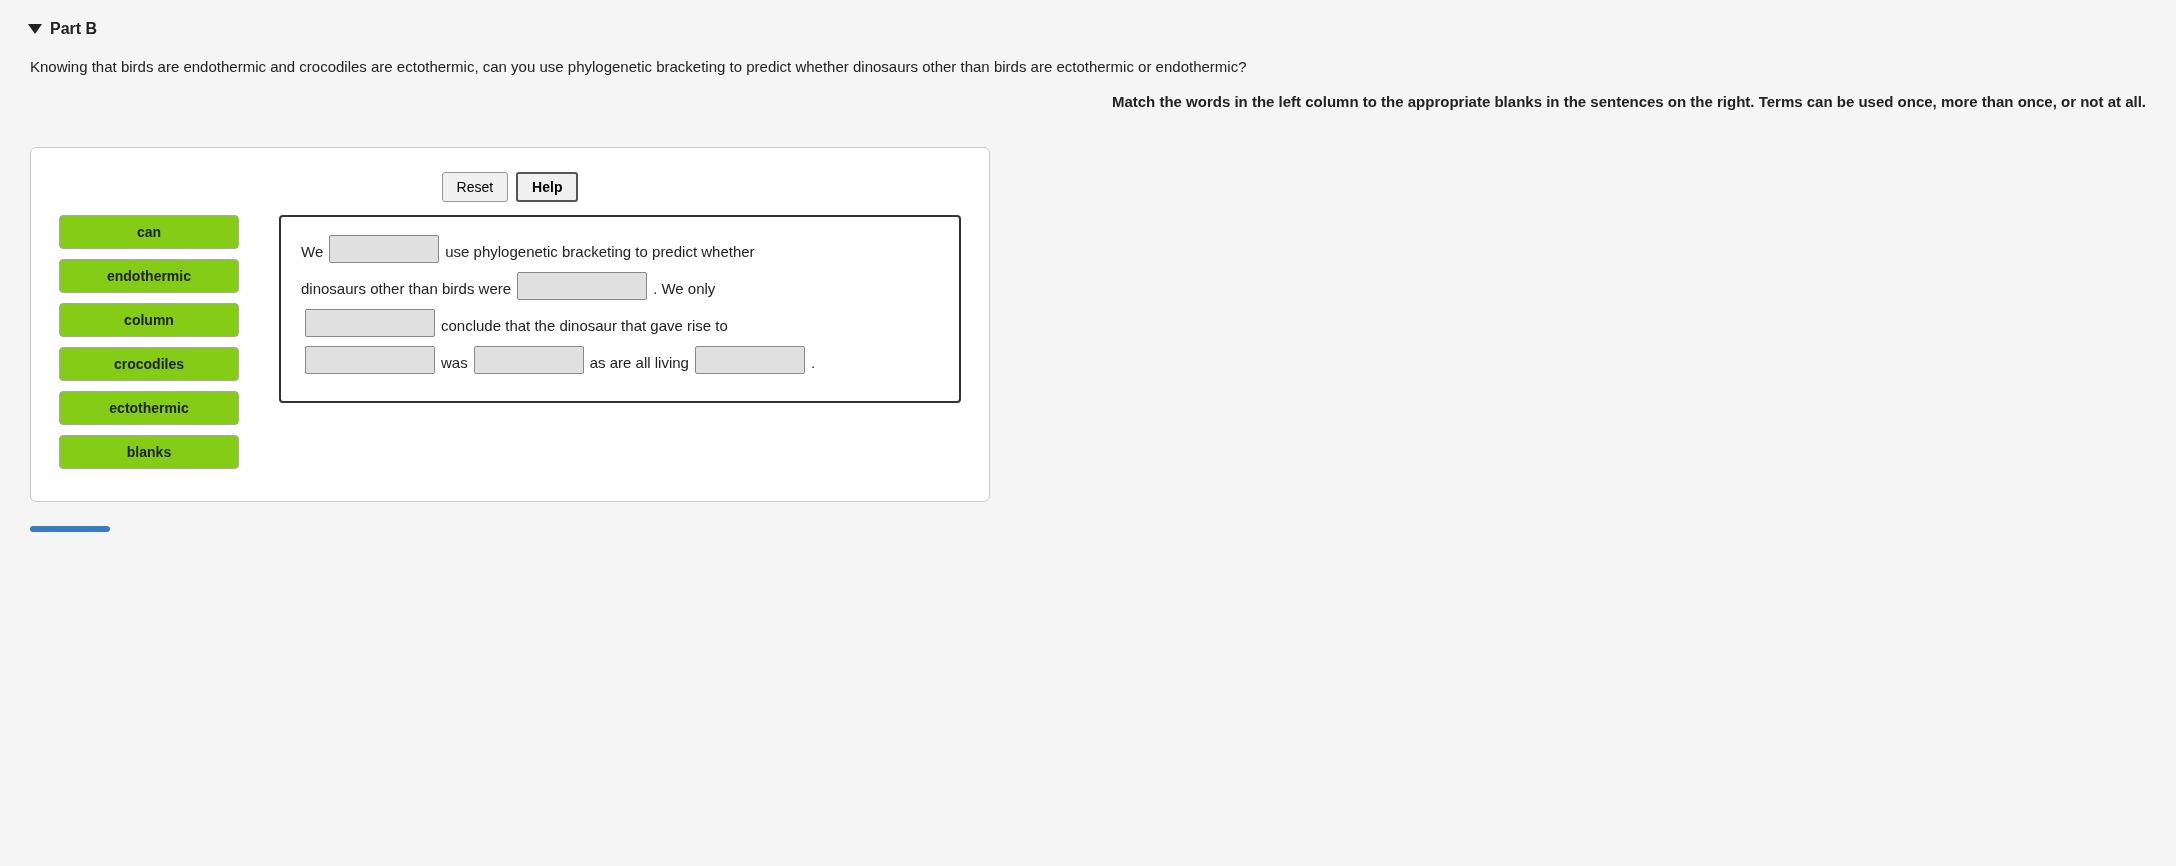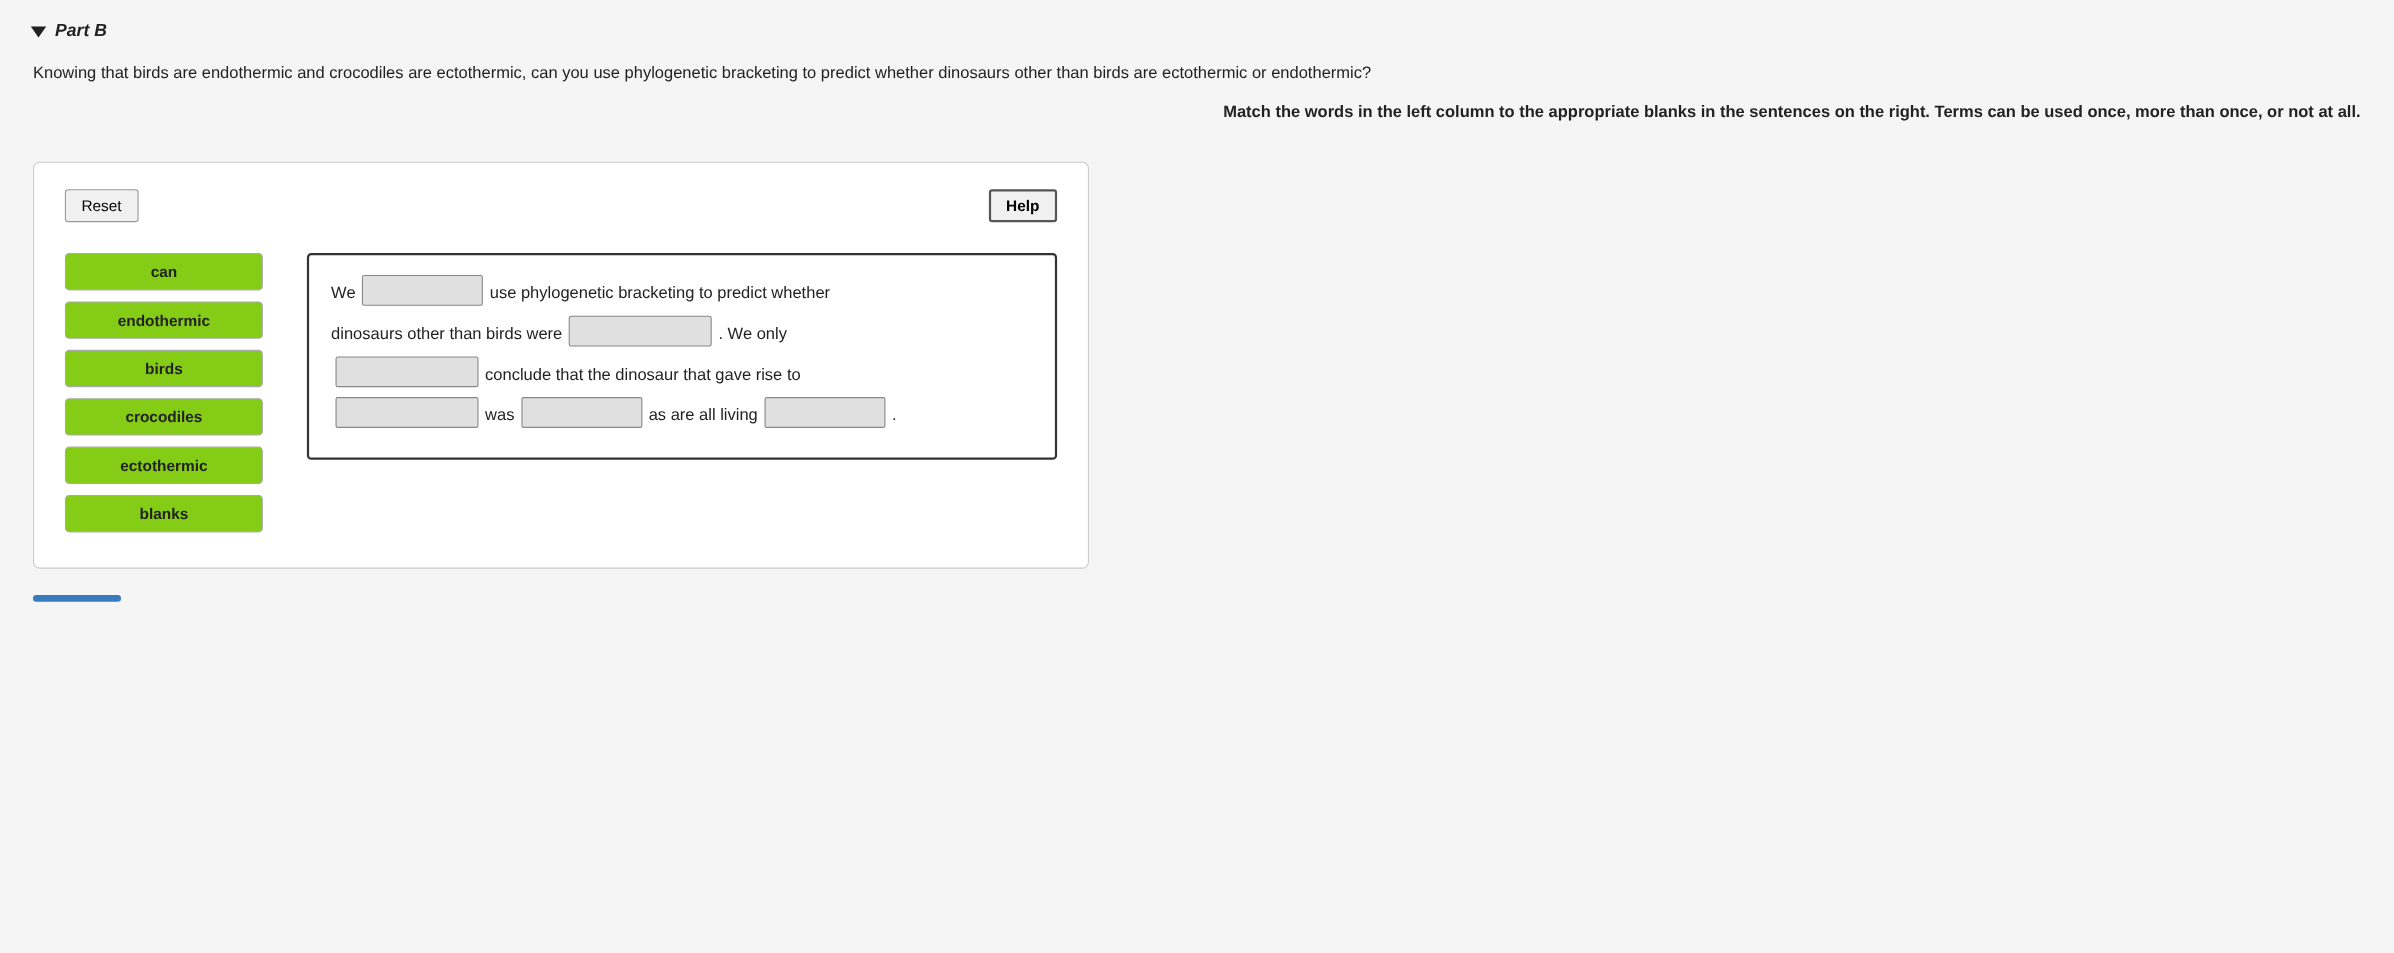--- a/index.html
+++ b/index.html
@@ -10,21 +10,20 @@
       color: #222;
       padding: 20px 30px;
     }
     .part-header {
       display: flex;
       align-items: center;
       gap: 10px;
       font-weight: bold;
       font-size: 16px;
       margin-bottom: 18px;
-      font-style: italic;
     }
     .triangle {
       width: 0;
       height: 0;
       border-top: 7px solid transparent;
       border-bottom: 7px solid transparent;
       border-left: 10px solid #222;
       transform: rotate(90deg);
       cursor: pointer;
     }
@@ -42,23 +41,23 @@
     }
     .activity-box {
       background: #fff;
       border: 1px solid #ccc;
       border-radius: 6px;
       padding: 24px 28px 32px 28px;
       max-width: 960px;
     }
     .top-buttons {
       display: flex;
-      justify-content: space-between;
+      justify-content: center;
       gap: 8px;
-      margin-bottom: 28px;
+      margin-bottom: 13px;
     }
     .btn {
       border: 1px solid #999;
       background: #f0f0f0;
       padding: 5px 14px;
       font-size: 14px;
       cursor: pointer;
       border-radius: 3px;
     }
     .btn-help {
@@ -137,21 +136,21 @@
 <div class="activity-box">
   <div class="top-buttons">
     <button class="btn">Reset</button>
     <button class="btn btn-help">Help</button>
   </div>
 
   <div class="activity-content">
     <div class="word-bank">
       <div class="word-chip">can</div>
       <div class="word-chip">endothermic</div>
-      <div class="word-chip">birds</div>
+      <div class="word-chip">column</div>
       <div class="word-chip">crocodiles</div>
       <div class="word-chip">ectothermic</div>
       <div class="word-chip">blanks</div>
     </div>
 
     <div class="sentence-area">
       <div class="sentence-line">
         <span>We</span>
         <div class="blank"></div>
         <span>use phylogenetic bracketing to predict whether</span>

